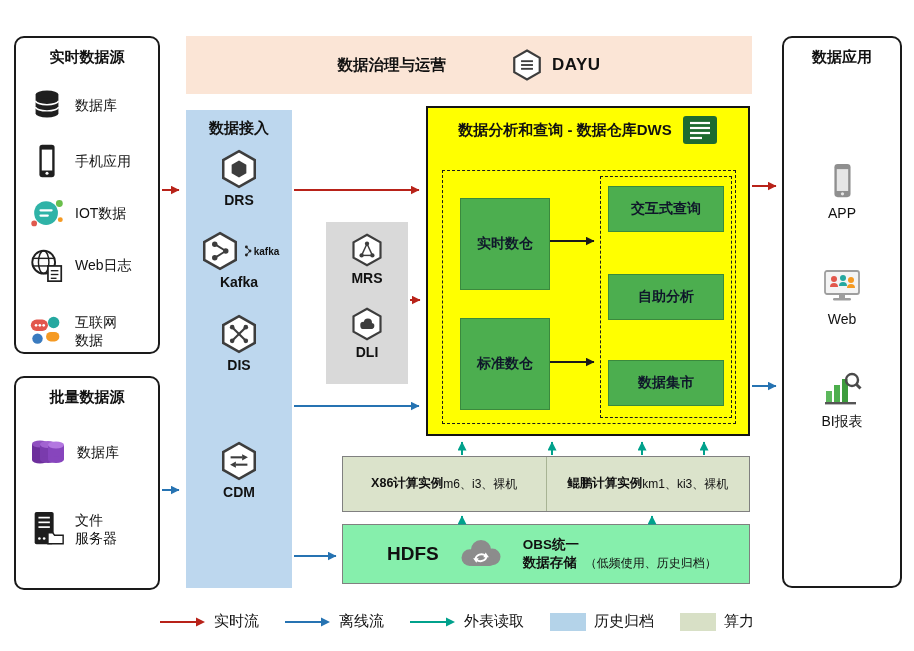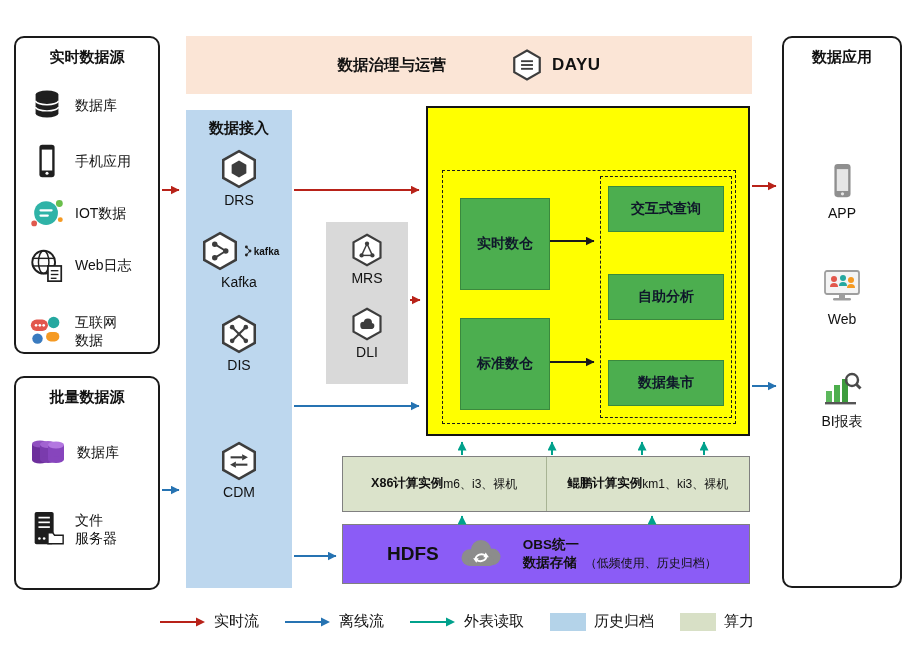--- a/index.html
+++ b/index.html
@@ -9,35 +9,35 @@
 .rbox{position:absolute;border:2px solid #1a1a1a;border-radius:10px;background:#fff}
 .rbox .btitle{margin-top:10px;text-align:center;font-weight:bold;font-size:15px}
 .src-row{position:absolute;display:flex;align-items:center;gap:9px;left:12px;right:4px}
 .src-label{font-size:14px;white-space:pre-line;line-height:1.3}
 .banner{position:absolute;background:#fbe5d6;display:flex;align-items:center;justify-content:center;gap:64px}
 .banner .gtitle{font-weight:bold;font-size:15.5px}
 .dayu{display:flex;align-items:center;gap:8px;font-weight:bold;font-size:17px;letter-spacing:.5px}
 .panel{position:absolute;background:#bdd7ee}
 .panel .ptitle{margin-top:9px;text-align:center;font-weight:bold;font-size:15px}
 .svc{position:absolute;left:0;width:100%;display:flex;flex-direction:column;align-items:center}
-.svc .lbl{font-weight:normal;font-size:14px;margin-top:2px}
+.svc .lbl{font-weight:bold;font-size:14px;margin-top:2px}
 .svc-row{display:flex;align-items:center;gap:3px}
 .kafka-badge{display:flex;align-items:center;gap:2px;font-weight:bold;font-size:10px}
 .graybox{position:absolute;background:#d9d9d9}
 .dws{position:absolute;background:#ffff00;border:2.5px solid #141414}
 .dws-title{display:flex;align-items:center;justify-content:center;gap:10px;margin-top:7px;font-weight:bold;font-size:15px}
 .dashed{position:absolute;border:1.6px dashed #1a1a1a}
 .green{position:absolute;background:#4cae4f;border:1px solid #3a8a3d;display:flex;align-items:center;justify-content:center;font-weight:bold;font-size:14px;color:#0f172a;text-align:center}
 .bar{position:absolute;border:1px solid #808080}
 .compute{background:#dbe3cb;display:flex}
 .chalf{flex:1;display:flex;flex-direction:row;align-items:center;justify-content:center;line-height:1.4}
 .chalf.divide{border-right:1px solid #a8b494}
 .ctitle{font-weight:bold;font-size:12.5px}
 .csub{font-size:12px}
-.storage{background:#8b5cf6;display:flex;align-items:center;padding-left:44px;gap:16px}
+.storage{background:#86efac;display:flex;align-items:center;padding-left:44px;gap:16px}
 .hdfs{font-weight:bold;font-size:19px}
 .obs1,.obs2{font-weight:bold;font-size:13.5px;line-height:1.3}
 .obs-row2{display:flex;align-items:baseline}
 .note{font-size:12px;margin-left:8px}
 .app-item{position:absolute;left:0;width:100%;display:flex;flex-direction:column;align-items:center;gap:5px;font-size:14px}
 .legend{position:absolute;left:0;right:0;display:flex;justify-content:center;align-items:center;gap:26px;font-size:15px}
 .litem{display:flex;align-items:center;gap:8px}
 .swatch{width:36px;height:18px;display:inline-block}
 .arrows{position:absolute;left:0;top:0;pointer-events:none;z-index:9}
 .a-red{stroke:#b82219}
@@ -257,20 +257,32 @@
             <circle cx="21" cy="18.5" r="4.5" fill="#3d3d3d"></circle>
             <circle cx="25" cy="22" r="3.2" fill="#3d3d3d"></circle>
           <rect x="13" y="21" width="14" height="4.5" rx="2" fill="#3d3d3d"></rect>
         </svg>
       </span>
       <span class="lbl">DLI</span>
     </div>
   </div>
 
   <div class="dws" style="left:426px;top:106px;width:324px;height:330px">
+    <div class="dws-title">
+      <span>数据分析和查询 - 数据仓库DWS</span>
+      <span class="icon">
+        <svg viewBox="0 0 36 30" width="36" height="30">
+          <rect x="1" y="1" width="34" height="28" rx="3" fill="#1d6b30"></rect>
+          <line x1="8" y1="8" x2="28" y2="8" stroke="#fff" stroke-width="2.2"></line>
+          <line x1="8" y1="13" x2="28" y2="13" stroke="#fff" stroke-width="2.2"></line>
+          <line x1="8" y1="18" x2="28" y2="18" stroke="#fff" stroke-width="2.2"></line>
+          <line x1="8" y1="23" x2="20" y2="23" stroke="#fff" stroke-width="2.2"></line>
+        </svg>
+      </span>
+    </div>
     <div class="dashed" style="left:14px;top:62px;width:294px;height:254px"></div>
     <div class="dashed" style="left:172px;top:68px;width:132px;height:242px"></div>
     <div class="green" style="left:32px;top:90px;width:90px;height:92px">实时数仓</div>
     <div class="green" style="left:32px;top:210px;width:90px;height:92px">标准数仓</div>
     <div class="green" style="left:180px;top:78px;width:116px;height:46px">交互式查询</div>
     <div class="green" style="left:180px;top:166px;width:116px;height:46px">自助分析</div>
     <div class="green" style="left:180px;top:252px;width:116px;height:46px">数据集市</div>
   </div>
 
   <div class="bar compute" style="left:342px;top:456px;width:408px;height:56px">

